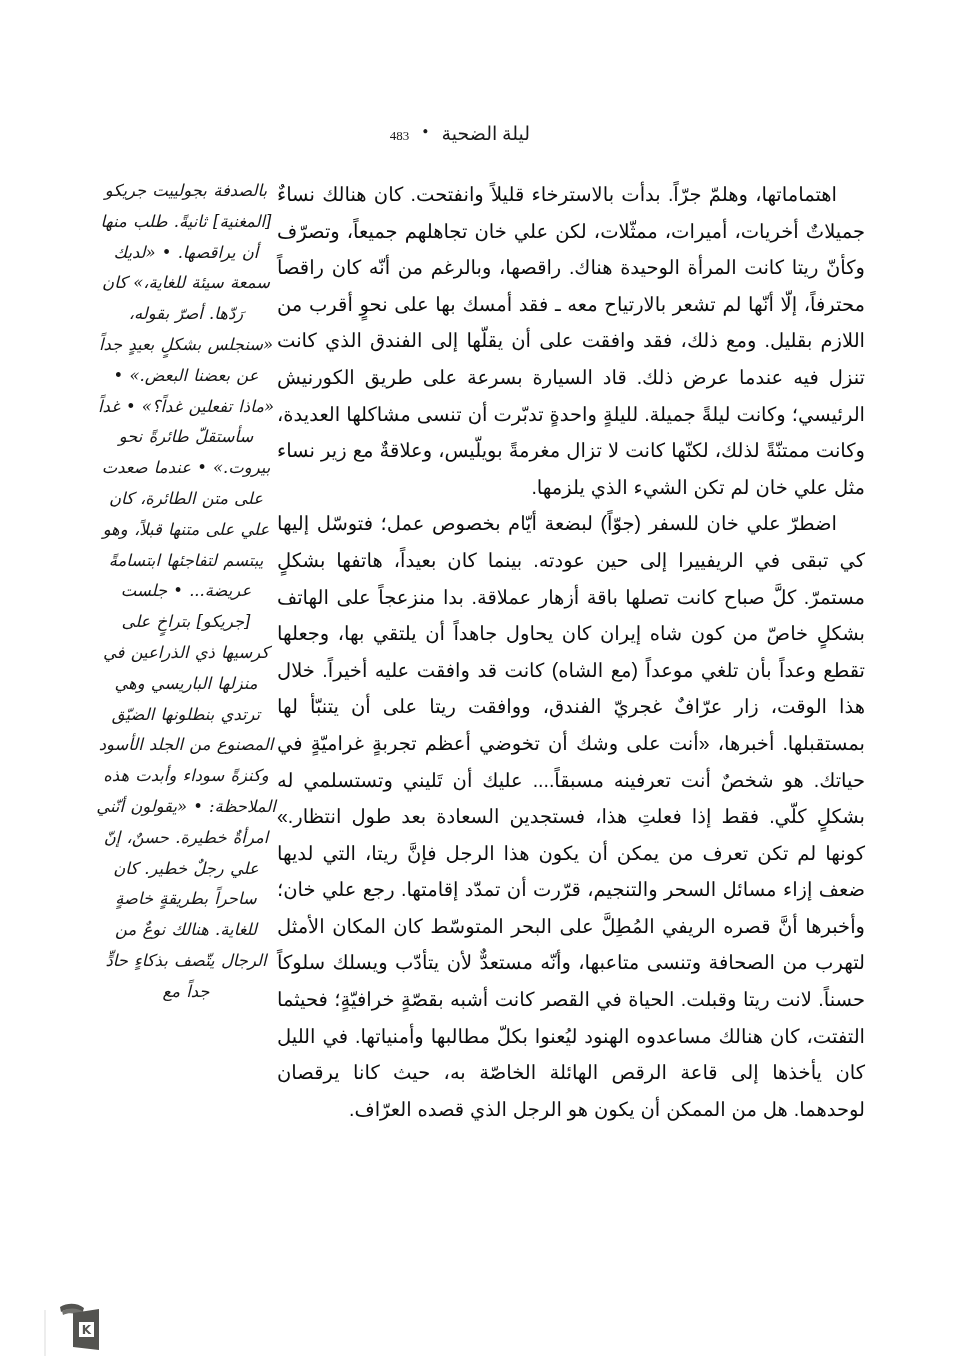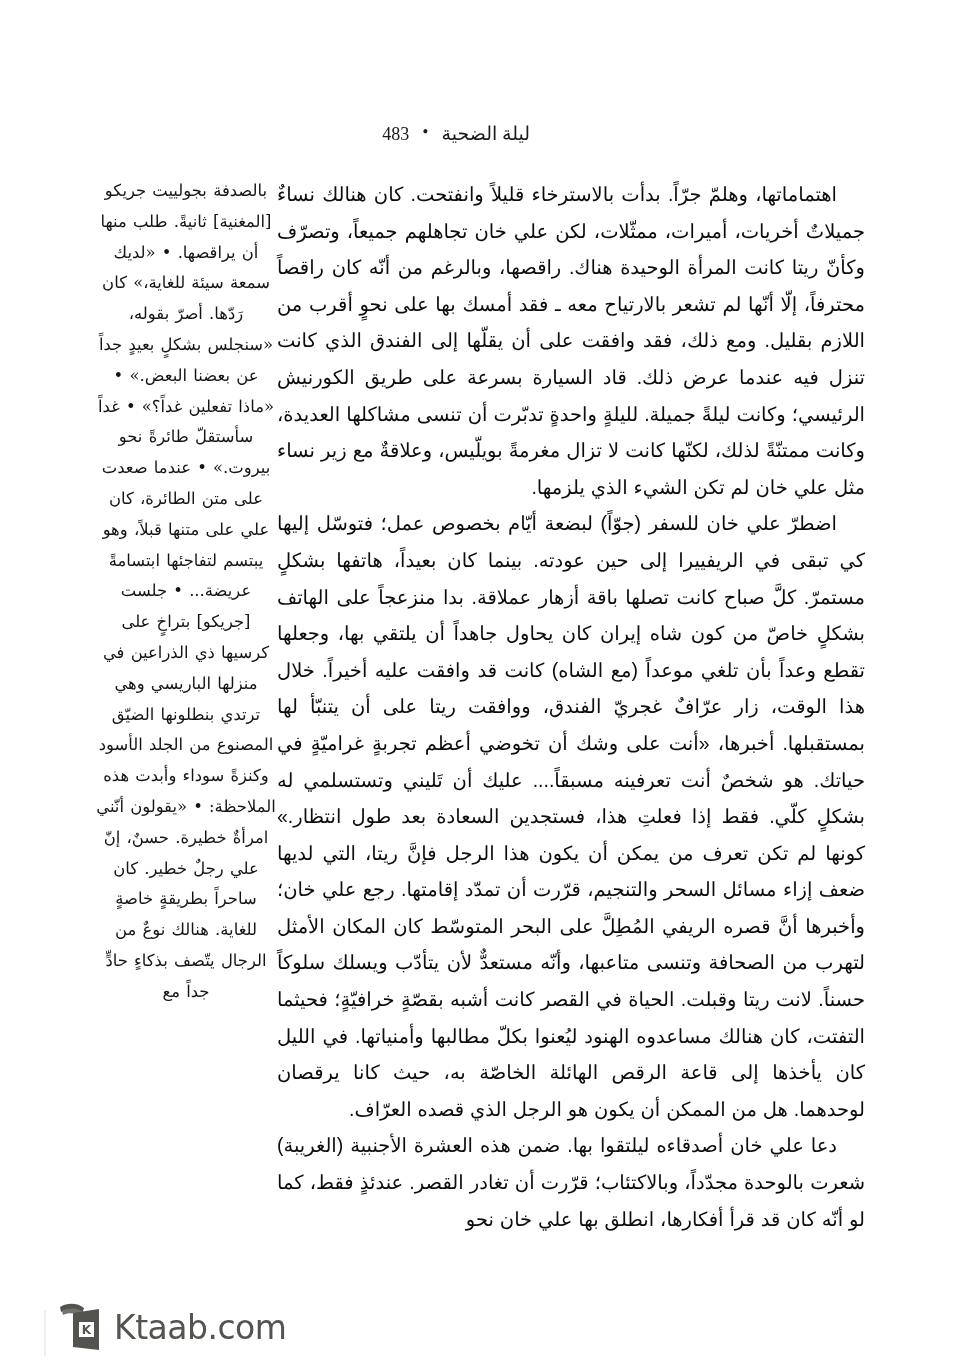--- a/index.html
+++ b/index.html
@@ -41,21 +41,21 @@
   }
   .running-header .hdr-dot {
     font-size: 14px;
     line-height: 1;
     position: relative;
     top: -3px;
     color: #1a1a1a;
   }
   .running-header .hdr-page {
     font-family: "Liberation Serif", "DejaVu Serif", serif;
-    font-size: 18px;
+    font-size: 13px;
     color: #1a1a1a;
     direction: ltr;
   }
 
   
   .page-body {
     position: absolute;
     top: 176px;
     left: 95px;
     width: 770px;
@@ -65,20 +65,21 @@
 
   
   .margin-notes {
     position: absolute;
     top: 0;
     left: 0;
     width: 182px;
     direction: rtl;
     text-align: center;
     font-family: "DejaVu Serif", "Liberation Serif", serif;
+    font-style: italic;
     font-size: 16.4px;
     line-height: 30.8px;
     color: #141414;
     letter-spacing: -0.2px;
     word-spacing: 1px;
   }
   .margin-notes p {
     margin: 0;
   }
 
@@ -150,31 +151,29 @@
 
 <div class="page-body">
 
   <div class="margin-notes">
     <p>بالصدفة بجولييت جريكو [المغنية] ثانيةً. طلب منها أن يراقصها. • «لديك سمعة سيئة للغاية،» كان رَدّها. أصرّ بقوله، «سنجلس بشكلٍ بعيدٍ جداً عن بعضنا البعض.» • «ماذا تفعلين غداً؟» • غداً سأستقلّ طائرةً نحو بيروت.» • عندما صعدت على متن الطائرة، كان علي على متنها قبلاً، وهو يبتسم لتفاجئها ابتسامةً عريضة... • جلست [جريكو] بتراخٍ على كرسيها ذي الذراعين في منزلها الباريسي وهي ترتدي بنطلونها الضيّق المصنوع من الجلد الأسود وكنزةً سوداء وأبدت هذه الملاحظة: • «يقولون أنّني امرأةٌ خطيرة. حسنٌ، إنّ علي رجلٌ خطير. كان ساحراً بطريقةٍ خاصةٍ للغاية. هنالك نوعٌ من الرجال يتّصف بذكاءٍ حادٍّ جداً مع</p>
   </div>
 
   <div class="main-column">
     <p>اهتماماتها، وهلمّ جرّاً. بدأت بالاسترخاء قليلاً وانفتحت. كان هنالك نساءٌ جميلاتٌ أخريات، أميرات، ممثّلات، لكن علي خان تجاهلهم جميعاً، وتصرّف وكأنّ ريتا كانت المرأة الوحيدة هناك. راقصها، وبالرغم من أنّه كان راقصاً محترفاً، إلّا أنّها لم تشعر بالارتياح معه ـ فقد أمسك بها على نحوٍ أقرب من اللازم بقليل. ومع ذلك، فقد وافقت على أن يقلّها إلى الفندق الذي كانت تنزل فيه عندما عرض ذلك. قاد السيارة بسرعة على طريق الكورنيش الرئيسي؛ وكانت ليلةً جميلة. لليلةٍ واحدةٍ تدبّرت أن تنسى مشاكلها العديدة، وكانت ممتنّةً لذلك، لكنّها كانت لا تزال مغرمةً بويلّيس، وعلاقةٌ مع زير نساء مثل علي خان لم تكن الشيء الذي يلزمها.</p>
     <p>اضطرّ علي خان للسفر (جوّاً) لبضعة أيّام بخصوص عمل؛ فتوسّل إليها كي تبقى في الريفييرا إلى حين عودته. بينما كان بعيداً، هاتفها بشكلٍ مستمرّ. كلَّ صباح كانت تصلها باقة أزهار عملاقة. بدا منزعجاً على الهاتف بشكلٍ خاصّ من كون شاه إيران كان يحاول جاهداً أن يلتقي بها، وجعلها تقطع وعداً بأن تلغي موعداً (مع الشاه) كانت قد وافقت عليه أخيراً. خلال هذا الوقت، زار عرّافٌ غجريّ الفندق، ووافقت ريتا على أن يتنبّأ لها بمستقبلها. أخبرها، «أنت على وشك أن تخوضي أعظم تجربةٍ غراميّةٍ في حياتك. هو شخصٌ أنت تعرفينه مسبقاً.... عليك أن تَليني وتستسلمي له بشكلٍ كلّي. فقط إذا فعلتِ هذا، فستجدين السعادة بعد طول انتظار.» كونها لم تكن تعرف من يمكن أن يكون هذا الرجل فإنَّ ريتا، التي لديها ضعف إزاء مسائل السحر والتنجيم، قرّرت أن تمدّد إقامتها. رجع علي خان؛ وأخبرها أنَّ قصره الريفي المُطِلَّ على البحر المتوسّط كان المكان الأمثل لتهرب من الصحافة وتنسى متاعبها، وأنّه مستعدٌّ لأن يتأدّب ويسلك سلوكاً حسناً. لانت ريتا وقبلت. الحياة في القصر كانت أشبه بقصّةٍ خرافيّةٍ؛ فحيثما التفتت، كان هنالك مساعدوه الهنود ليُعنوا بكلّ مطالبها وأمنياتها. في الليل كان يأخذها إلى قاعة الرقص الهائلة الخاصّة به، حيث كانا يرقصان لوحدهما. هل من الممكن أن يكون هو الرجل الذي قصده العرّاف.</p>
-    <p>دعا علي خان أصدقاءه ليلتقوا بها. ضمن هذه العشرة الأجنبية (الغريبة) شعرت بالوحدة مجدّداً، وبالاكتئاب؛ قرّرت أن تغادر القصر. عندئذٍ فقط، كما لو أنّه كان قد قرأ أفكارها، انطلق بها علي خان نحو</p>
   </div>
 
 </div>
 
 <div class="page-edge"></div>
 
 <div class="watermark">
   <span class="wm-book">
     <svg width="46" height="52" viewBox="0 0 46 52" xmlns="http://www.w3.org/2000/svg">
       <path d="M2 6 C10 1, 20 2, 26 7 L24 13 C18 8, 9 7, 3 11 Z" fill="#4a4a47"></path>
       <path d="M4 10 C12 6, 20 7, 26 11 L24 16 C18 12, 11 11, 5 14 Z" fill="#6b6b67"></path>
       <path d="M15 12 L41 8 L41 49 L15 46 Z" fill="#4a4a47"></path>
       <rect x="21" y="21" width="15" height="15" fill="#ffffff"></rect>
       <text x="28.5" y="33" font-family="DejaVu Sans, sans-serif" font-size="12" font-weight="bold" fill="#4a4a47" text-anchor="middle">K</text>
     </svg>
   </span>
-  <span class="wm-label">Ktaab.com</span>
 </div>
 
 </body></html>

